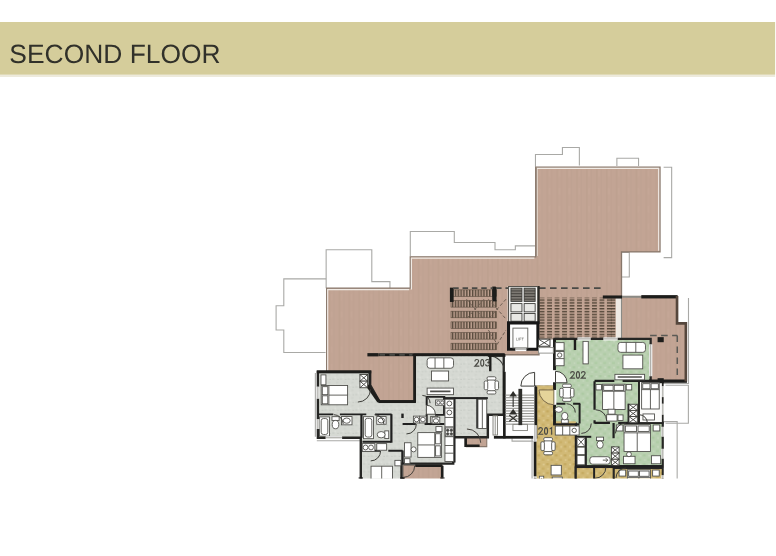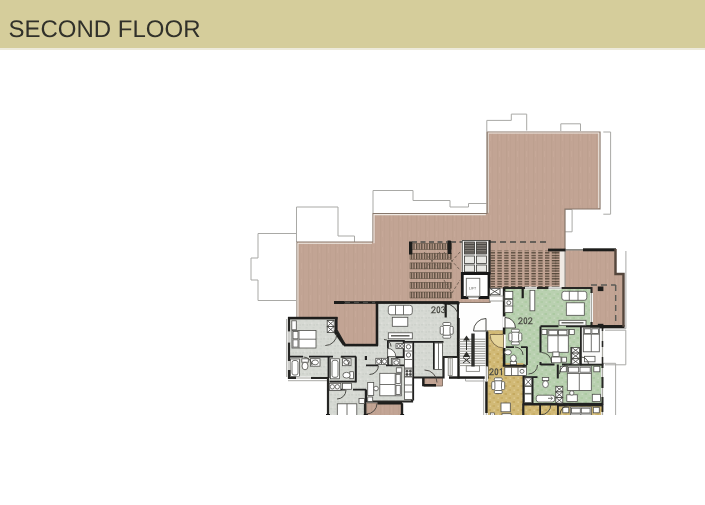--- a/index.html
+++ b/index.html
@@ -1,16 +1,16 @@
 <!DOCTYPE html>
 <html><head>
 <meta charset="utf-8">
 <style>
 html,body{margin:0;padding:0;background:#fff;-webkit-font-smoothing:antialiased;text-rendering:geometricPrecision;}
-#page{position:relative;width:705px;height:415px;overflow:hidden;font-family:"Liberation Sans",sans-serif;}
+#page{position:relative;width:705px;height:415px;overflow:hidden;font-family:"Liberation Sans",sans-serif;margin-top:20px;}
 </style>
 </head>
 <body>
 <div id="page">
 <svg width="705" height="505" viewBox="0 0 705 505" xmlns="http://www.w3.org/2000/svg">
 <defs>
 <pattern id="pbr" width="9" height="16" patternUnits="userSpaceOnUse">
  <rect width="9" height="16" fill="#c2a494"></rect>
  <rect x="2" width="1.2" height="16" fill="#bda08f"></rect>
  <rect x="6" width="1" height="16" fill="#bfa191"></rect>

